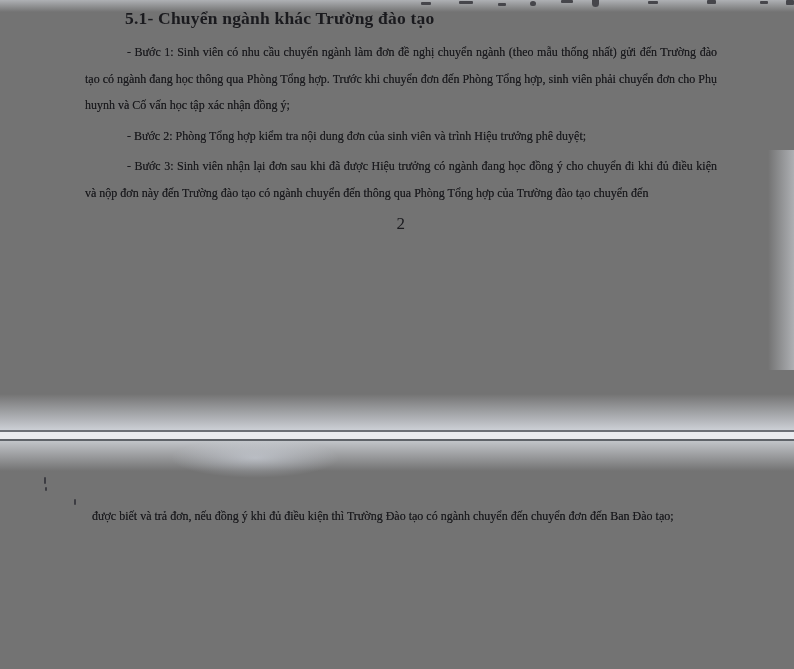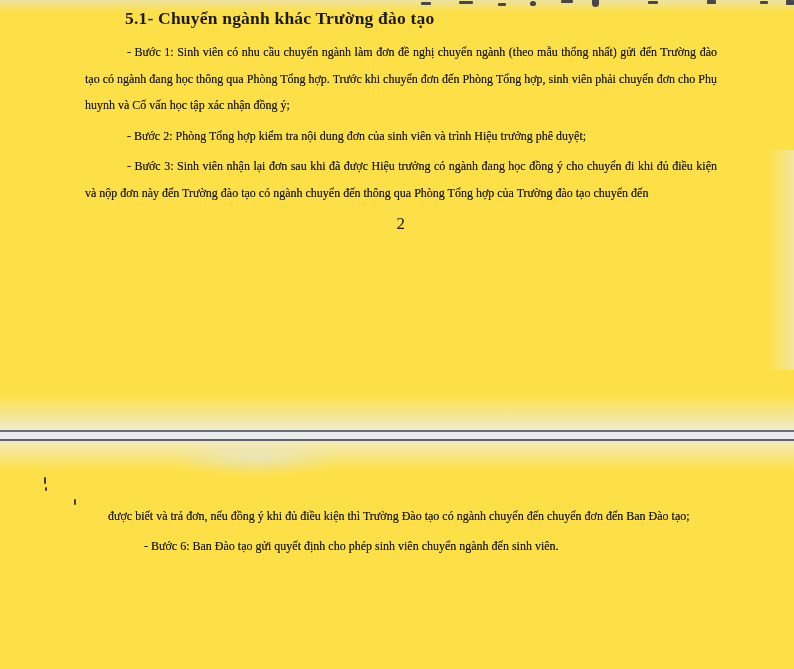--- a/index.html
+++ b/index.html
@@ -3,21 +3,21 @@
 <meta charset="utf-8">
 <style>
   html, body { margin: 0; padding: 0; }
   body { background: #ffffff; }
 
   .scan {
     position: relative;
     width: 794px;
     height: 669px;
     overflow: hidden;
-    background: #fde047;
+    background: #737373;
     font-family: "Liberation Serif", serif;
     color: #1a1a1e;
   }
 
   
   .tint {
     position: absolute;
     pointer-events: none;
   }
   .tint-top {
@@ -85,21 +85,21 @@
 
   
   .page2 {
     position: absolute;
     left: 92px;
     top: 503px;
     width: 630px;
   }
   .page2 .para {
     line-height: 27px;
-    margin: 0 0 3px 16px;
+    margin: 0 0 3px 0;
     text-indent: 36px;
   }
   .noindent { text-indent: 0 !important; }
 
   
   .mark {
     position: absolute;
     background: #46464b;
     border-radius: 1px;
   }
@@ -142,16 +142,15 @@
   </div>
 
   <div class="separator"></div>
 
   <div class="speck" style="left:44px; top:477px; width:2px; height:7px;"></div>
   <div class="speck" style="left:45px; top:487px; width:2px; height:4px;"></div>
   <div class="speck" style="left:74px; top:499px; width:2px; height:6px;"></div>
 
   <div class="page2">
     <p class="para noindent">được biết và trả đơn, nếu đồng ý khi đủ điều kiện thì Trường Đào tạo có ngành chuyển đến chuyển đơn đến Ban Đào tạo;</p>
-    <p class="para">- Bước 6: Ban Đào tạo gửi quyết định cho phép sinh viên chuyển ngành đến sinh viên.</p>
   </div>
 
 </div>
 
 </body></html>

